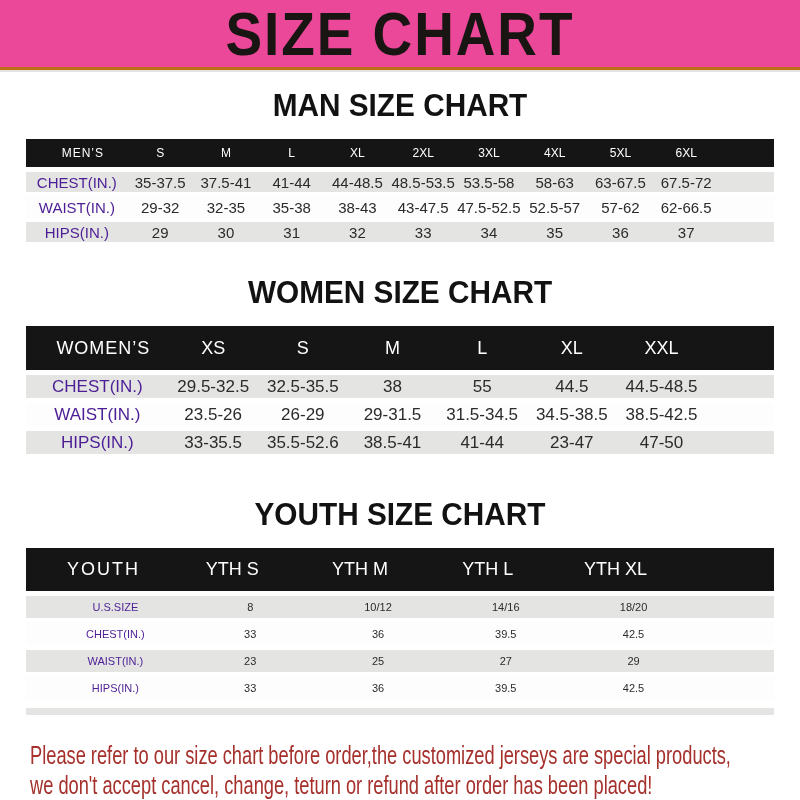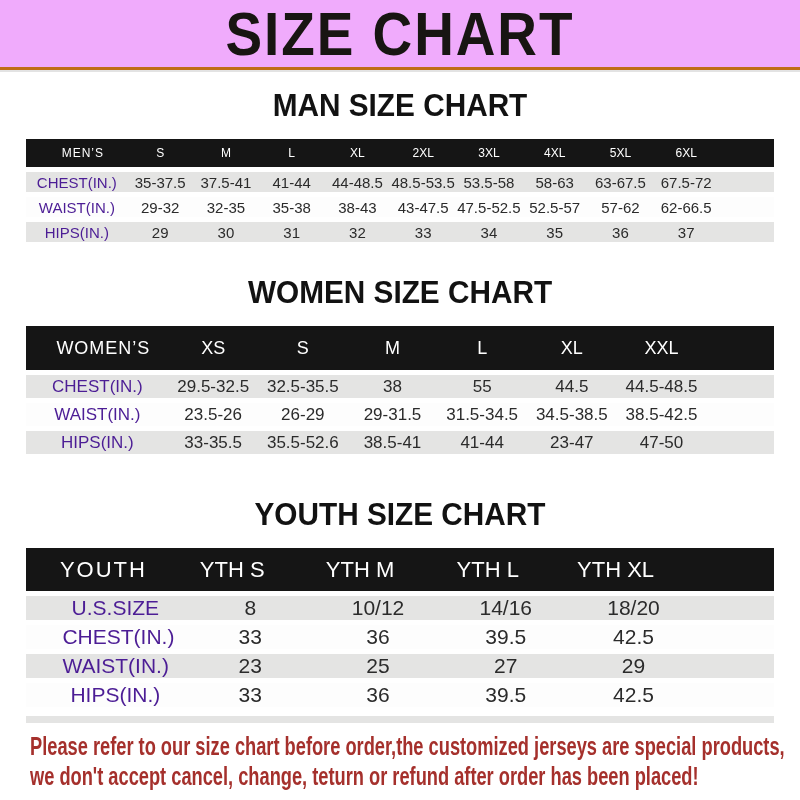--- a/index.html
+++ b/index.html
@@ -3,21 +3,21 @@
 <meta charset="utf-8">
 <style>
   html,body{margin:0;padding:0;background:#ffffff;}
   body{
     width:800px;height:800px;overflow:hidden;
     font-family:"Liberation Sans",sans-serif;
     -webkit-font-smoothing:antialiased;
   }
   
   .banner{
-    height:67px;background:#f0abfc;
+    height:67px;background:#ec4899;
     border-bottom:3px solid #bf6d16;
     box-shadow:0 2px 0 #e3e3e3;
     display:flex;align-items:center;justify-content:center;
   }
   .banner h1{
     margin:0;font-size:56px;font-weight:bold;color:#181512;
     letter-spacing:2px;transform:scale(.98,1.08);white-space:nowrap;
   }
   
   h2.sec-heading{
@@ -51,30 +51,30 @@
   .t-men tbody td{height:20px;font-size:15px;}
   
   .t-women col.c-label{width:19%;}
   .t-women col.c-data{width:12%;}
   .t-women tr.head-row th{height:44px;font-size:18px;}
   .t-women th.h-label{font-size:24px;}
   .t-women tbody td{height:23px;font-size:17px;}
   
   .t-youth col.c-label{width:19%;}
   .t-youth col.c-data{width:17.1%;}
-  .t-youth tr.head-row th{height:43px;font-size:22px;}
+  .t-youth tr.head-row th{height:43px;font-size:18px;}
   .t-youth th.h-label{font-size:22px;letter-spacing:2px;}
-  .t-youth tbody td{height:22px;font-size:21px;padding-left:36px;}
+  .t-youth tbody td{height:22px;font-size:11px;padding-left:36px;}
   
   .bottom-strip{
     width:93.4%;margin:4px auto 0;height:7px;background:#e4e4e3;
   }
   
   .disclaimer{
-    margin-top:8px;padding-left:30px;color:#A5302C;font-weight:bold;
+    margin-top:25px;padding-left:30px;color:#A5302C;
   }
   .disclaimer .line{
     font-size:25px;line-height:30px;
     transform:scaleX(.73);transform-origin:left center;white-space:nowrap;
   }
 </style>
 </head>
 <body>
 
 <div class="banner">

